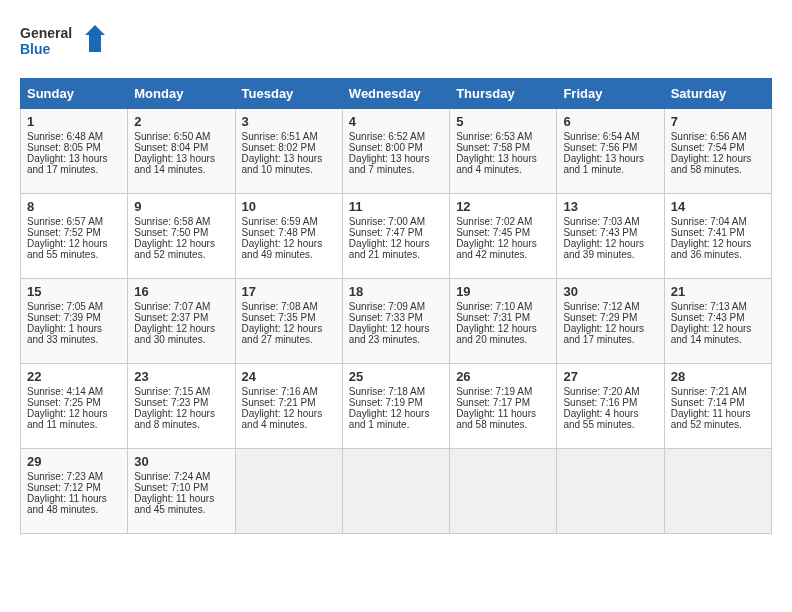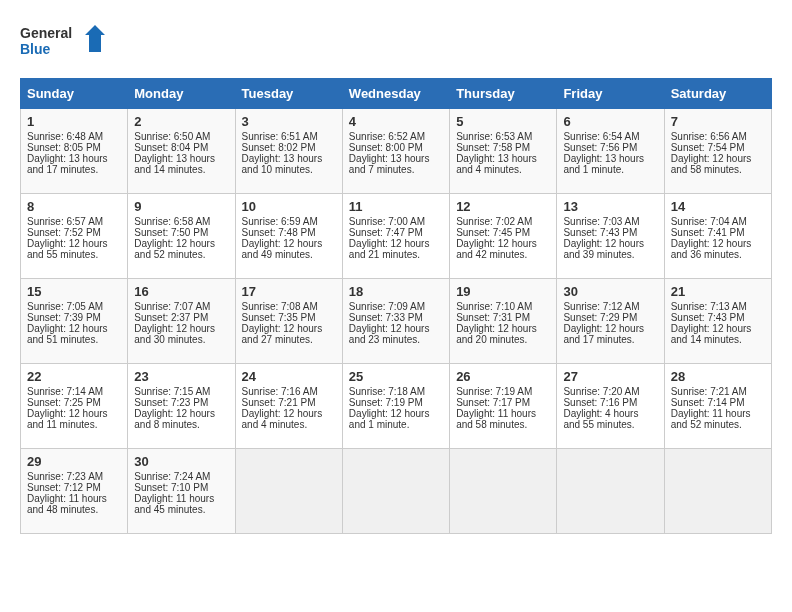--- a/index.html
+++ b/index.html
@@ -185,21 +185,21 @@
         <span>Sunrise: 7:04 AM</span><br>
         <span>Sunset: 7:41 PM</span><br>
         <span>Daylight: 12 hours and 36 minutes.</span>
       </td>
       </tr>
       <tr>
         <td>
         <span class="day-number">15</span>
         <span>Sunrise: 7:05 AM</span><br>
         <span>Sunset: 7:39 PM</span><br>
-        <span>Daylight: 12 hours and 51 minutes.</span>
+        <span>Daylight: 1 hours and 33 minutes.</span>
       </td>
         <td>
         <span class="day-number">16</span>
         <span>Sunrise: 7:07 AM</span><br>
         <span>Sunset: 2:37 PM</span><br>
         <span>Daylight: 12 hours and 30 minutes.</span>
       </td>
         <td>
         <span class="day-number">17</span>
         <span>Sunrise: 7:08 AM</span><br>
@@ -227,21 +227,21 @@
         <td>
         <span class="day-number">21</span>
         <span>Sunrise: 7:13 AM</span><br>
         <span>Sunset: 7:43 PM</span><br>
         <span>Daylight: 12 hours and 14 minutes.</span>
       </td>
       </tr>
       <tr>
         <td>
         <span class="day-number">22</span>
-        <span>Sunrise: 7:14 AM</span><br>
+        <span>Sunrise: 4:14 AM</span><br>
         <span>Sunset: 7:25 PM</span><br>
         <span>Daylight: 12 hours and 11 minutes.</span>
       </td>
         <td>
         <span class="day-number">23</span>
         <span>Sunrise: 7:15 AM</span><br>
         <span>Sunset: 7:23 PM</span><br>
         <span>Daylight: 12 hours and 8 minutes.</span>
       </td>
         <td>

